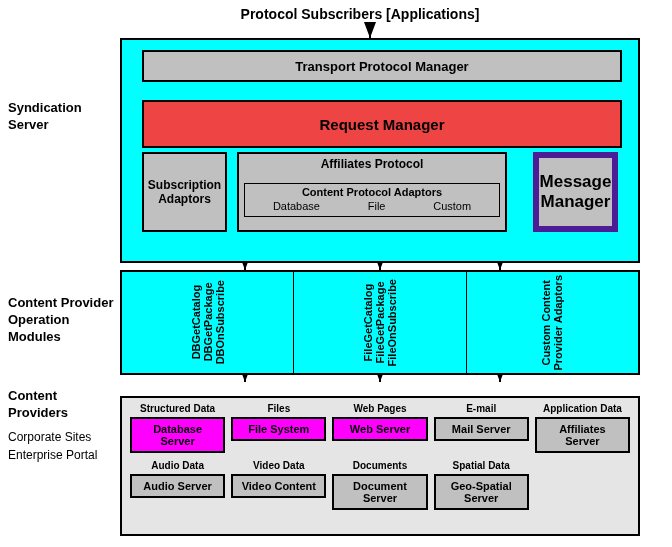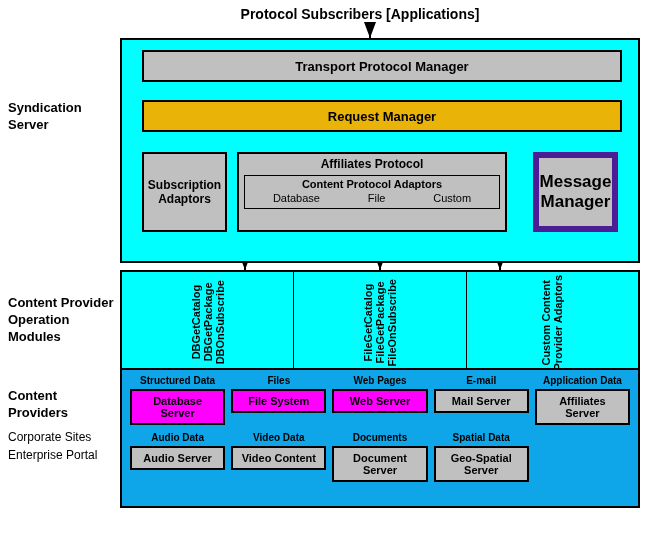--- a/index.html
+++ b/index.html
@@ -59,27 +59,27 @@
       font-size: 13px;
       font-weight: bold;
     }
 
     
     .request-box {
       position: absolute;
       top: 60px;
       left: 20px;
       width: 480px;
-      height: 32px;
-      background: #eab308;
-      border: 2px solid #000;
-      display: flex;
-      align-items: center;
-      justify-content: center;
-      font-size: 13px;
+      height: 48px;
+      background: #ef4444;
+      border: 2px solid #000;
+      display: flex;
+      align-items: center;
+      justify-content: center;
+      font-size: 15px;
       font-weight: bold;
     }
 
     
     .subscription-box {
       position: absolute;
       top: 112px;
       left: 20px;
       width: 85px;
       height: 80px;
@@ -105,21 +105,21 @@
     }
 
     .affiliates-title {
       font-size: 12px;
       font-weight: bold;
       text-align: center;
       padding: 3px 0 2px 0;
     }
 
     .content-protocol-box {
-      margin: 2px 5px;
+      margin: 10px 5px;
       border: 1px solid #000;
       background: #c0c0c0;
       padding: 2px 4px;
     }
 
     .content-protocol-title {
       font-size: 11px;
       font-weight: bold;
       text-align: center;
     }
@@ -178,25 +178,25 @@
       font-weight: bold;
       writing-mode: vertical-rl;
       transform: rotate(180deg);
       white-space: nowrap;
       text-align: center;
     }
 
     
     .content-providers-box {
       position: absolute;
-      top: 368px;
+      top: 396px;
       left: 120px;
       width: 520px;
       height: 140px;
-      background: #0ea5e9;
+      background: #e5e5e5;
       border: 2px solid #000;
     }
 
     
     .provider-row {
       display: flex;
       align-items: stretch;
       padding: 5px 8px 3px 8px;
       gap: 6px;
     }

